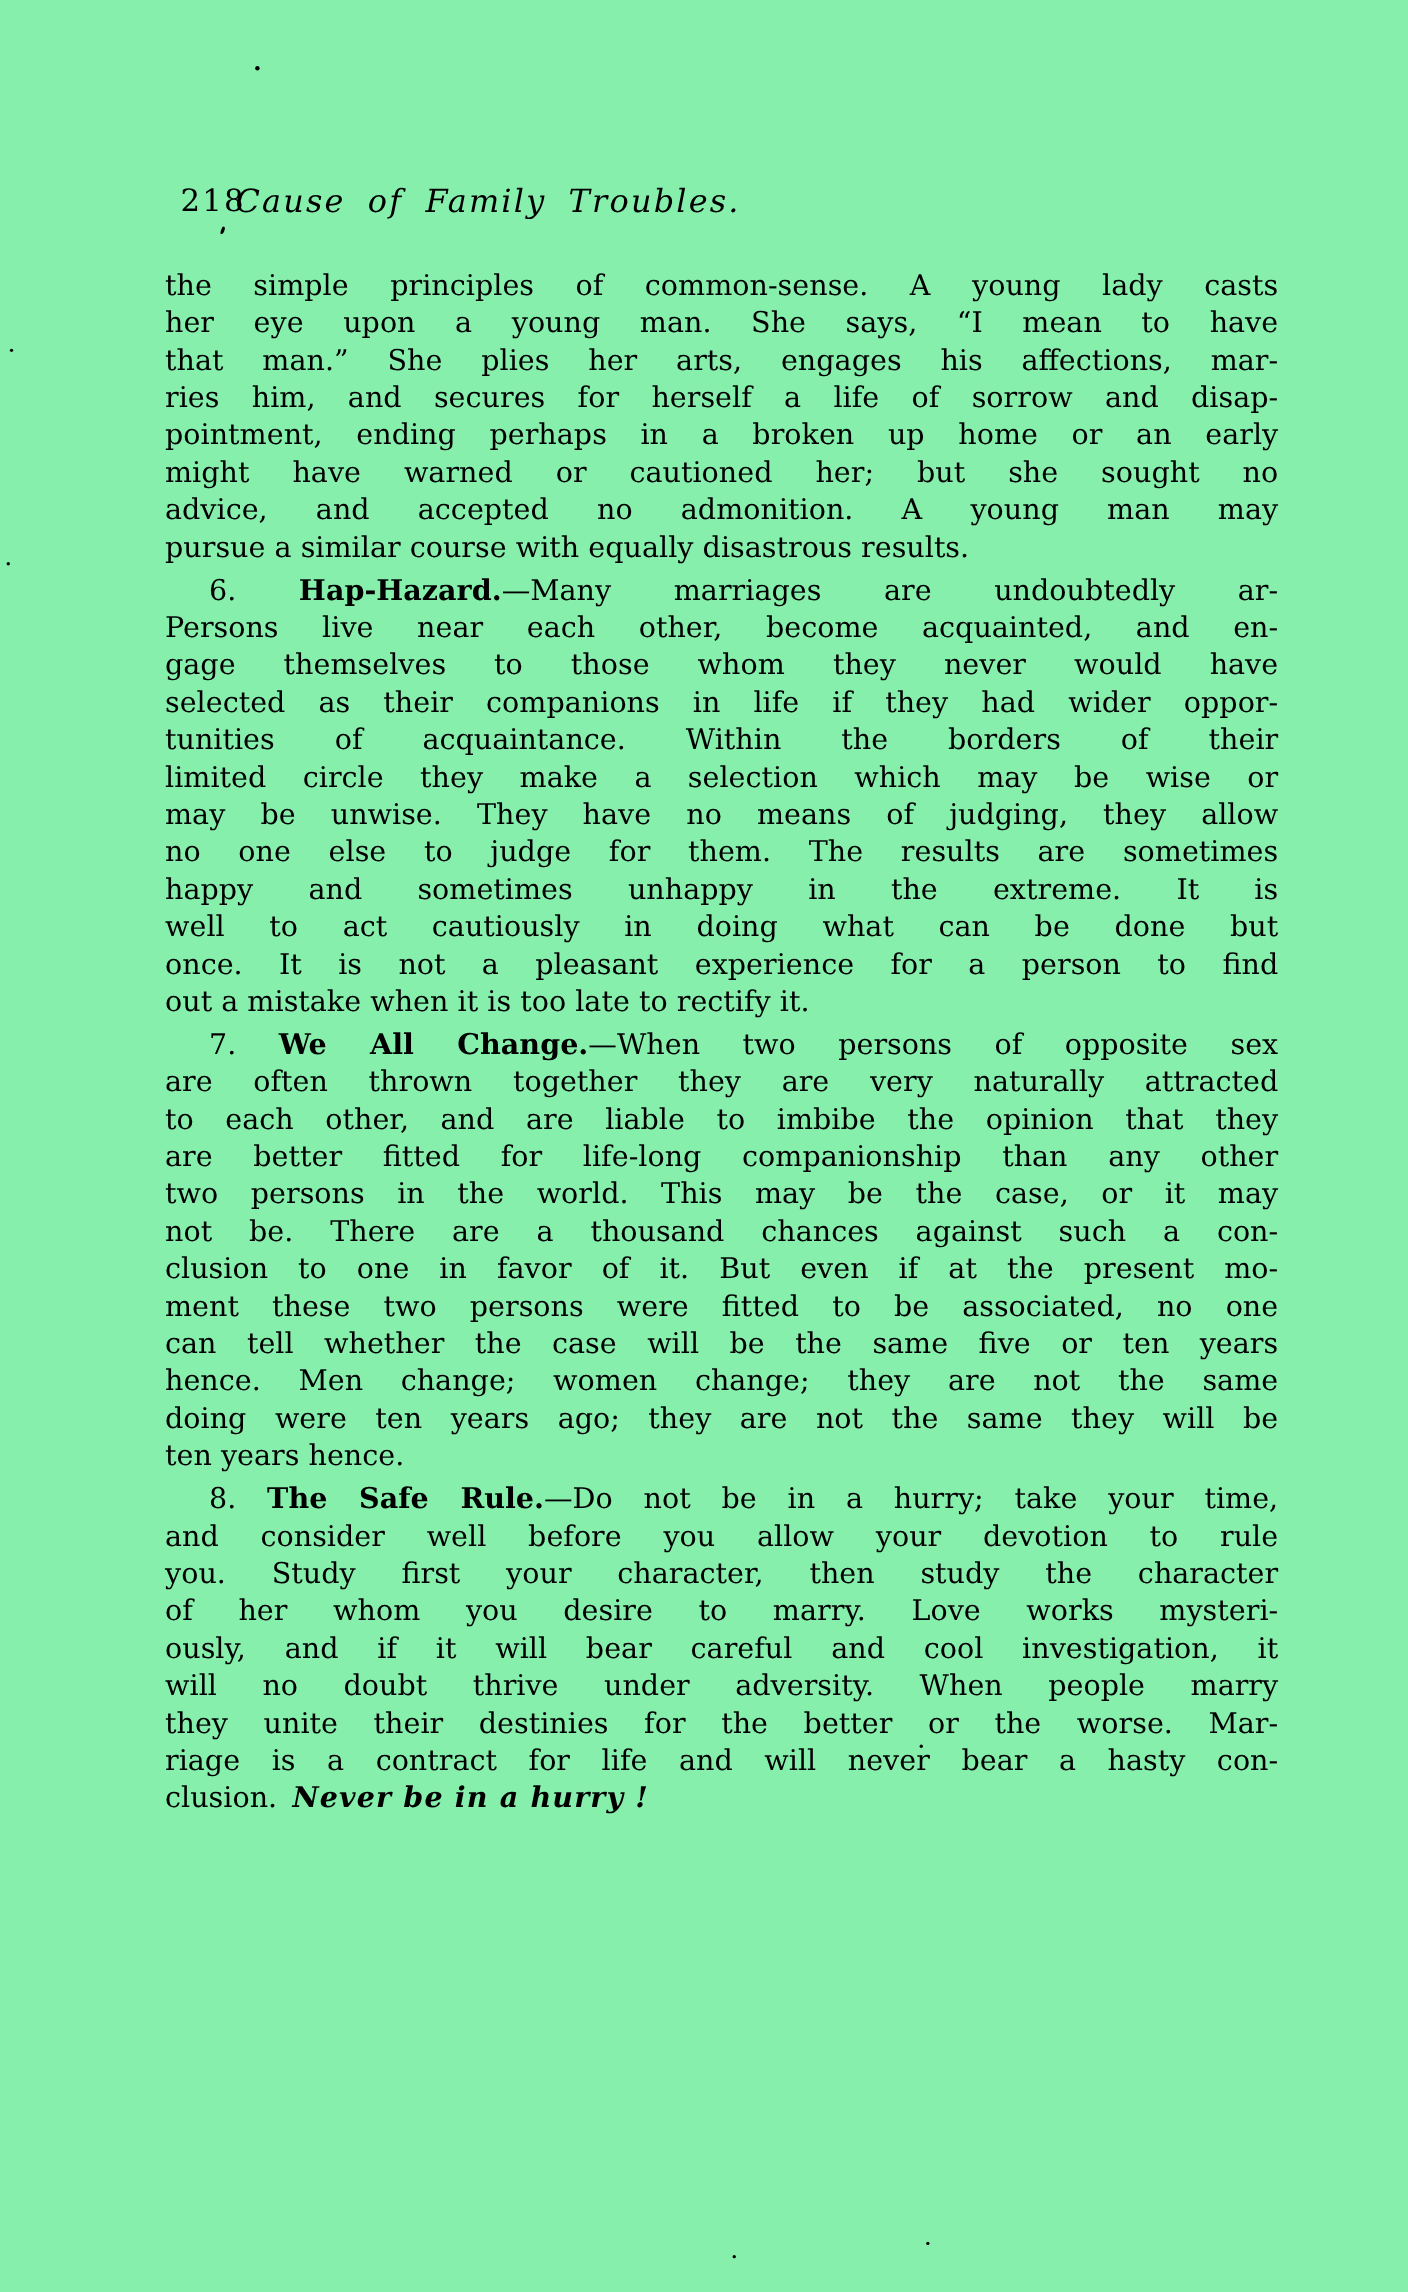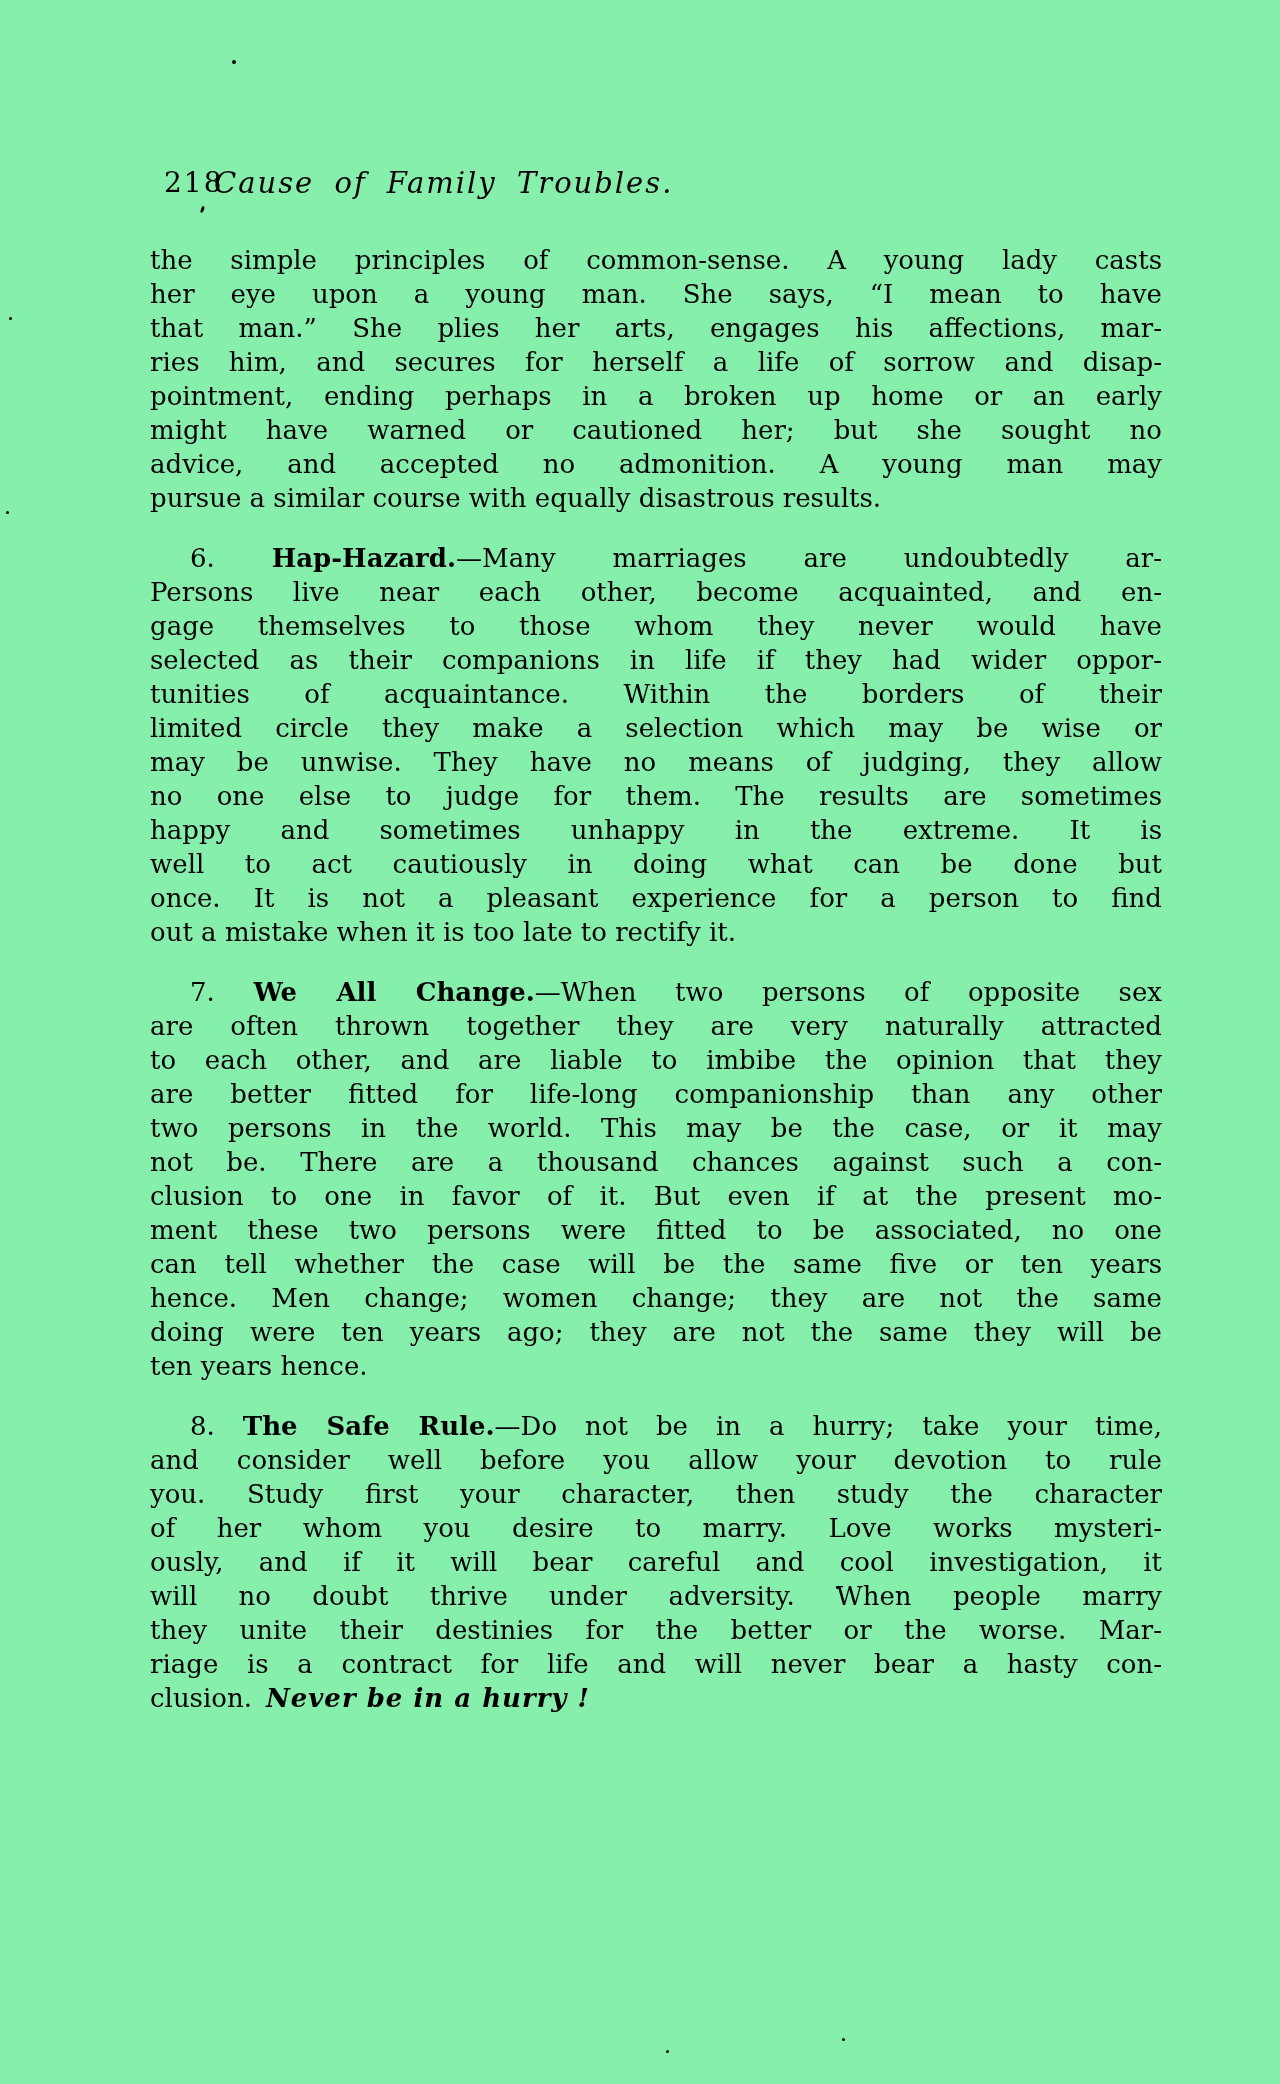--- a/index.html
+++ b/index.html
@@ -37,21 +37,21 @@
     font-size:26px;
     line-height:34px;
     text-align:justify;
     text-align-last:justify;
     white-space:normal;
   }
   .line.last{
     text-align-last:left;
   }
   .para{margin:0;}
-  .para.section{margin-top:26px;}
+  .para.section{margin-top:5px;}
   .heading{text-indent:40px;}
   .heading b{font-weight:bold;}
   .closing{
     font-style:italic;
     font-weight:bold;
     margin-left:14px;
     letter-spacing:1px;
   }
   .speck{
     position:absolute;

